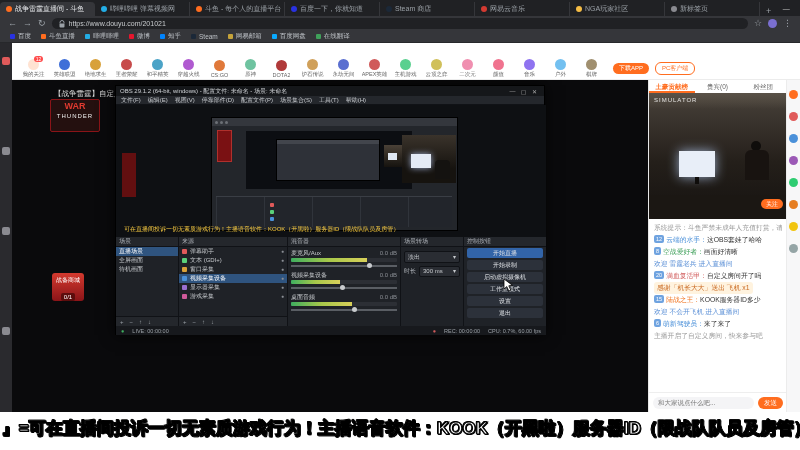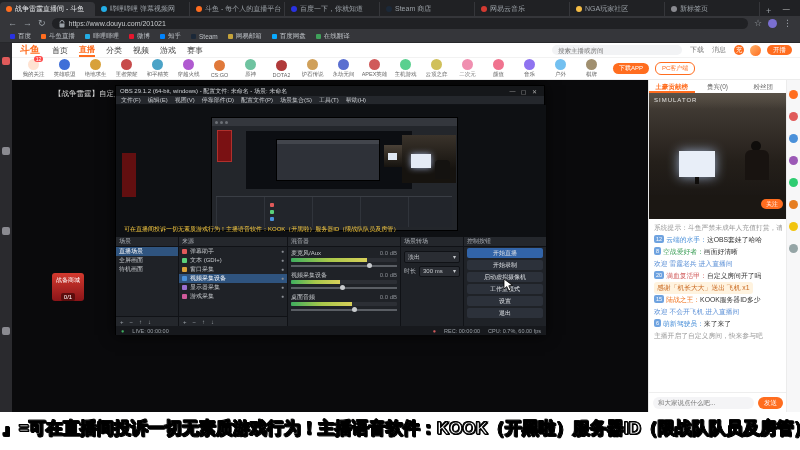--- a/index.html
+++ b/index.html
@@ -251,35 +251,20 @@
       </span>
   </div>
 
   <div class="abs" id="left-rail">
     <i class="rail-ic" style="top: 14px; background: rgb(224, 90, 90);"></i>
     <i class="rail-ic" style="top: 104px; background: rgb(138, 138, 144);"></i>
     <i class="rail-ic" style="top: 184px; background: rgb(138, 138, 144);"></i>
     <i class="rail-ic" style="top: 284px; background: rgb(138, 138, 144);"></i>
   </div>
 
-  <div class="abs" id="site-header">
-    <span id="logo" style="color: rgb(255, 109, 31);">斗鱼</span>
-    <span class="nav-item">首页</span>
-    <span class="nav-item active" style="color: rgb(255, 109, 31);">直播</span>
-    <span class="nav-item">分类</span>
-    <span class="nav-item">视频</span>
-    <span class="nav-item">游戏</span>
-    <span class="nav-item">赛事</span>
-    <input id="search" placeholder="搜索主播或房间" style="">
-    <span class="hlink">下载</span>
-    <span class="hlink">消息</span>
-    <span id="recharge" style="background: rgb(255, 109, 31);">充</span>
-    <div id="avatar"></div>
-    <span id="live-btn" style="background: rgb(255, 109, 31);">开播</span>
-  </div>
 
   <div class="abs" id="catbar">
     <div class="cat">
       <span class="cat-badge">12</span>
       <span class="cat-ic" style="background: rgb(255, 227, 210);"></span>
       <span class="cat-lb">我的关注</span>
     </div>
     <div class="cat">
         <span class="cat-ic" style="background: rgb(63, 111, 216);"></span>
         <span class="cat-lb">英雄联盟</span>
@@ -351,20 +336,24 @@
     <div class="cat">
         <span class="cat-ic" style="background: rgb(160, 143, 111);"></span>
         <span class="cat-lb">棋牌</span>
       </div>
     <span class="cat-pill" id="pill-app" style="background: rgb(255, 109, 31);">下载APP</span>
     <span class="cat-pill" id="pill-pc">PC客户端</span>
   </div>
 
   <div class="abs" id="player">
     <div class="abs" id="stream-title">【战争雷霆】自定义房间已开启 欢迎加入</div>
+    <div class="abs" id="wt-logo">
+      <div class="l1">WAR</div>
+      <div class="l2">THUNDER</div>
+    </div>
     <div class="abs" id="pendant">
       <div class="p1">战备商城</div>
       <div class="p2">0/1</div>
     </div>
 
     <div class="abs" id="obs">
       <div class="abs" id="obs-titlebar">
         <span id="obs-title">OBS 29.1.2 (64-bit, windows) - 配置文件: 未命名 - 场景: 未命名</span>
         <span class="obs-wc">—</span>
         <span class="obs-wc">▢</span>

